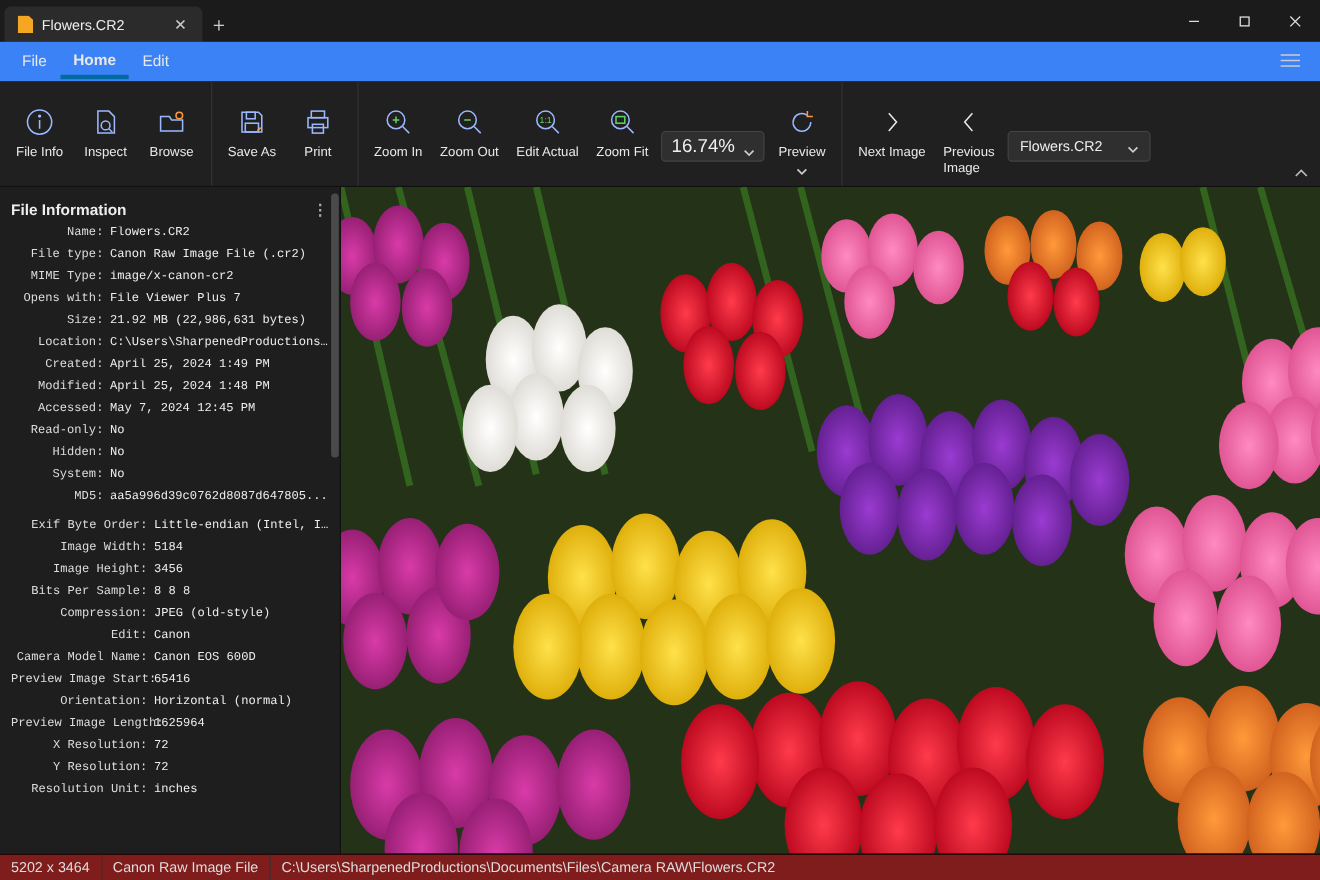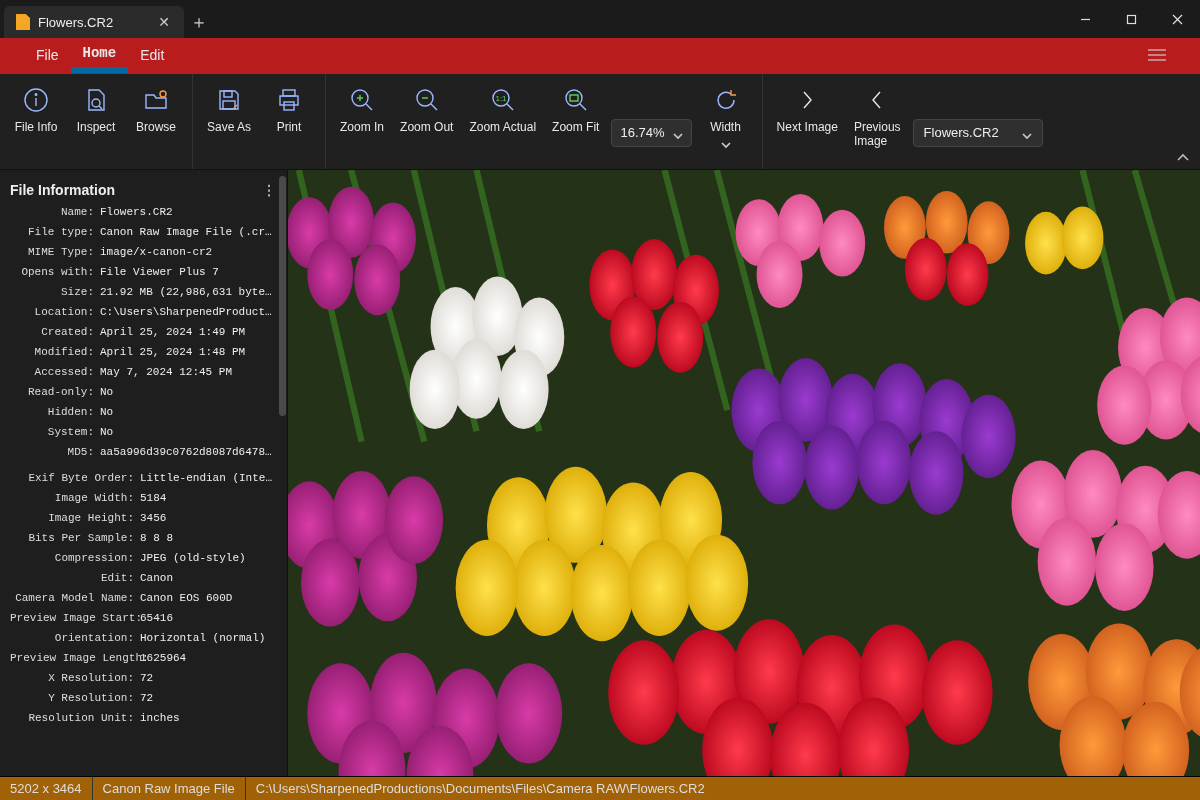--- a/index.html
+++ b/index.html
@@ -45,34 +45,33 @@
   .win-btn {
     width: 46px; display: flex; align-items: center; justify-content: center;
     color: #ddd; font-size: 12px; cursor: pointer;
   }
   .win-btn svg { width: 11px; height: 11px; stroke: #ddd; stroke-width: 1.2; fill: none; }
   
   .menubar {
     height: 36px;
     display: flex;
     align-items: center;
-    padding: 0 24px;
-    background: #b91c1c;
+    padding: 0 8px;
+    background: #3b82f6;
   }
   .menu-item {
     padding: 6px 12px;
     font-size: 14px;
     color: #e8e8e8;
     cursor: pointer;
     border-bottom: 2px solid transparent;
   }
   .menu-item.active {
-    border-bottom: 6px solid #0369a1;
+    border-bottom: 4px solid #0369a1;
     font-weight: 600;
-    font-family: Liberation Mono, monospace;
   }
   .hamburger {
     margin-left: auto; padding: 6px 10px; cursor: pointer;
   }
   .hamburger svg { width: 18px; height: 14px; stroke: #ccc; stroke-width: 1.2; }
   
   .ribbon {
     height: 96px;
     background: #202020;
     display: flex;
@@ -94,31 +93,31 @@
     justify-content: flex-start;
     gap: 6px;
     min-width: 52px;
     padding: 6px 4px 2px;
     cursor: pointer;
     font-size: 12px;
     color: #e8e8e8;
   }
   .ribbon-btn .ic {
     width: 28px; height: 28px;
-    display: flex; align-items: center; justify-content: center;
+    display: flex; align-items: center; justify-content: center; margin-top: 11px;
   }
   .ribbon-btn .ic svg { width: 26px; height: 26px; stroke: #9bb8ff; fill: none; stroke-width: 1.4; }
   .ribbon-btn .lbl { text-align: left; line-height: 1.2; }
   .chev { width: 10px; height: 8px; margin-top: -2px; }
   .chev svg { width: 10px; height: 8px; stroke: #ccc; stroke-width: 1.6; fill: none; }
   .zoom-select {
     align-self: center;
     display: flex; align-items: center; gap: 8px;
     background: #2f2f2f; border: 1px solid #444; border-radius: 4px;
-    height: 28px; padding: 0 8px; color: #eee; font-size: 13px; cursor: pointer;
+    height: 28px; padding: 0 8px; color: #eee; font-size: 17px; cursor: pointer;
     margin-top: 22px;
   }
   .file-select {
     align-self: center;
     display: flex; align-items: center; justify-content: space-between; gap: 8px;
     background: #2f2f2f; border: 1px solid #444; border-radius: 4px;
     height: 28px; padding: 0 10px; color: #eee; font-size: 13px; cursor: pointer;
     width: 130px; margin-top: 22px;
   }
   .collapse-caret {
@@ -126,21 +125,21 @@
     cursor: pointer;
   }
   .collapse-caret svg { width: 14px; height: 10px; stroke: #bbb; stroke-width: 1.6; fill: none; }
   
   .workspace {
     flex: 1;
     display: flex;
     overflow: hidden;
   }
   .sidepanel {
-    width: 288px;
+    width: 310px;
     background: #1e1e1e;
     border-right: 1px solid #111;
     overflow: hidden;
     position: relative;
   }
   .scrollbar {
     position: absolute; right: 1px; top: 6px; width: 7px; height: 240px;
     background: #4a4a4a; border-radius: 4px;
   }
   .panel-section {
@@ -167,21 +166,21 @@
   .canvas {
     flex: 1;
     background: #303030;
     position: relative;
     overflow: hidden;
   }
   .canvas svg { position: absolute; inset: 0; width: 100%; height: 100%; }
   
   .statusbar {
     height: 24px;
-    background: #a16207;
+    background: #7f1d1d;
     border-top: 1px solid #000;
     display: flex;
     align-items: flex-end;
     font-size: 13px;
     color: #ddd;
   }
   .status-cell {
     padding: 0 10px;
     border-right: 1px solid #333;
     height: 100%;
@@ -312,21 +311,21 @@
       <span class="lbl">Zoom Out</span>
     </div>
     <div class="ribbon-btn">
       <span class="ic">
         <svg viewBox="0 0 26 26">
             <circle cx="11" cy="11" r="8"></circle>
             <line x1="17" y1="17" x2="23" y2="23"></line>
             <text x="11" y="14" font-size="8" text-anchor="middle" fill="#5fd35f" stroke="none">1:1</text>
           </svg>
       </span>
-      <span class="lbl">Zoom Actual</span>
+      <span class="lbl">Edit Actual</span>
     </div>
     <div class="ribbon-btn">
       <span class="ic">
         <svg viewBox="0 0 26 26">
             <circle cx="11" cy="11" r="8"></circle>
             <line x1="17" y1="17" x2="23" y2="23"></line>
             <rect x="7" y="8" width="8" height="6" stroke="#5fd35f"></rect>
           </svg>
       </span>
       <span class="lbl">Zoom Fit</span>
@@ -337,21 +336,21 @@
             <polyline points="1,2 5,6 9,2"></polyline>
           </svg></span>
     </div>
     <div class="ribbon-btn">
       <span class="ic">
         <svg viewBox="0 0 26 26">
             <path d="M21 13a8 8 0 1 1-3-6"></path>
             <polyline points="18,3 18,8 23,8" stroke="#ff9a3c"></polyline>
           </svg>
       </span>
-      <span class="lbl">Width</span>
+      <span class="lbl">Preview</span>
       <span class="chev"><svg viewBox="0 0 10 8">
             <polyline points="1,2 5,6 9,2"></polyline>
           </svg></span>
     </div>
   </div>
 
   <div class="ribbon-group" style="border-right:none">
     <div class="ribbon-btn">
       <span class="ic">
         <svg viewBox="0 0 26 26">

